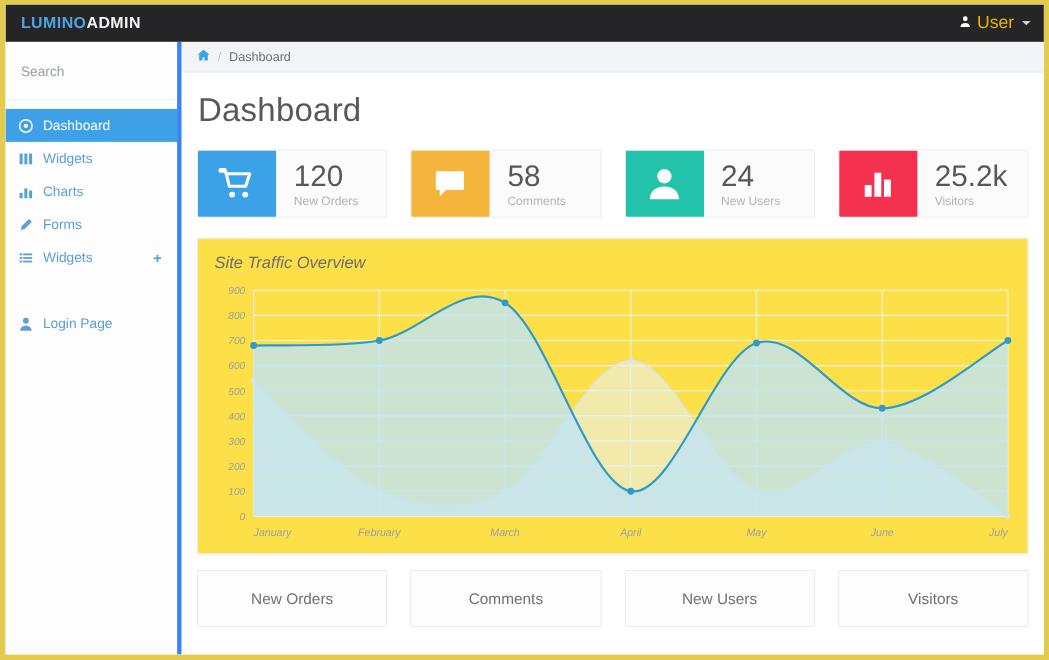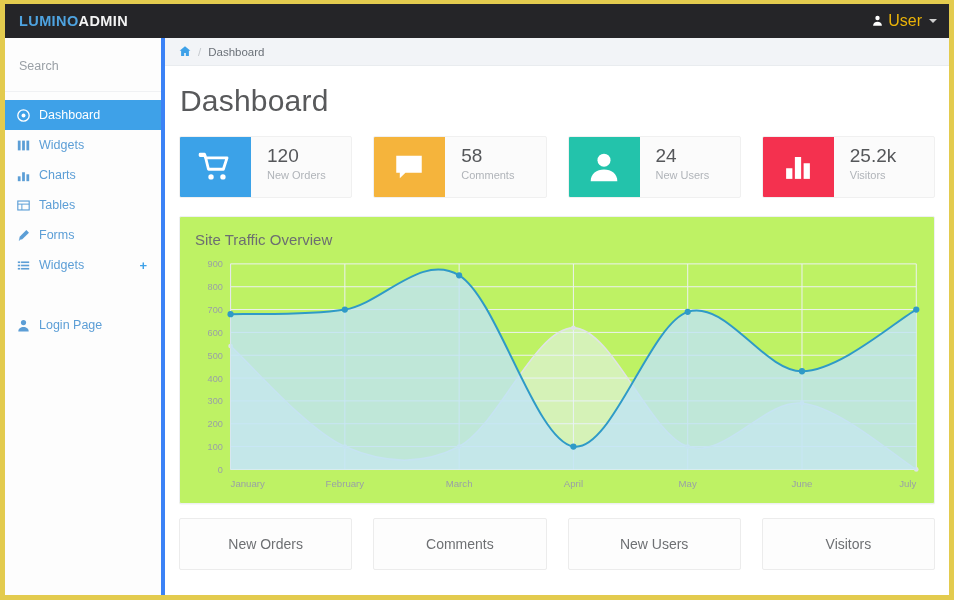--- a/index.html
+++ b/index.html
@@ -110,30 +110,31 @@
     border-radius: 2px;
     display: flex; align-items: stretch;
     overflow: hidden;
   }
   .stat .ico {
     width: 72px; flex: 0 0 72px;
     display: flex; align-items: center; justify-content: center;
     margin: -1px 0 -1px -1px;
   }
   .stat .txt { padding: 9px 0 0 16px; }
-  .stat .num { font-size: 19px; color: #55575a; line-height: 1.05; }
+  .stat .num { font-size: 27px; color: #55575a; line-height: 1.05; }
   .stat .lbl { font-size: 11px; color: #b0b4b9; margin-top: 3px; }
 
   
   .panel {
     margin: 18px 14px 0 14px;
-    background: #bef264;
+    background: #fde047;
     border: 1px solid #eef0f2;
     border-radius: 2px;
     box-shadow: 0 1px 1px rgba(0,0,0,.03);
+    font-style: italic;
   }
   .panel .ptitle {
     font-size: 15px; color: #6c6e71;
     padding: 14px 0 0 15px; font-weight: normal;
   }
   .chartbox { position: relative; height: 255px; padding: 8px 10px 0 10px; }
   .chartbox svg { display: block; width: 100%; height: 100%; }
 
   
   .fpanels {
@@ -201,30 +202,20 @@
       <span class="ni">
         <svg width="13" height="13" viewBox="0 0 16 16">
             <rect x="1" y="9" width="3.4" height="6" fill="#5c9ed6"></rect>
             <rect x="6.3" y="4" width="3.4" height="11" fill="#5c9ed6"></rect>
             <rect x="11.6" y="6.5" width="3.4" height="8.5" fill="#5c9ed6"></rect>
           </svg>
       </span>
       <span class="nlabel">Charts</span>
     </div>
 
-    <div class="navitem">
-      <span class="ni">
-        <svg width="13" height="13" viewBox="0 0 16 16">
-            <rect x="1" y="2.5" width="14" height="11" fill="none" stroke="#5c9ed6" stroke-width="1.4"></rect>
-            <line x1="1" y1="6.3" x2="15" y2="6.3" stroke="#5c9ed6" stroke-width="1.2"></line>
-            <line x1="6" y1="6.3" x2="6" y2="13.5" stroke="#5c9ed6" stroke-width="1.2"></line>
-          </svg>
-      </span>
-      <span class="nlabel">Tables</span>
-    </div>
 
     <div class="navitem">
       <span class="ni">
         <svg width="13" height="13" viewBox="0 0 16 16">
             <path d="M11.5 1.3l3.2 3.2-8.2 8.2-3.9.7.7-3.9z" fill="#5c9ed6"></path>
             <path d="M2.2 14.3l1.6-.3-1.3-1.3z" fill="#5c9ed6"></path>
           </svg>
       </span>
       <span class="nlabel">Forms</span>
     </div>

